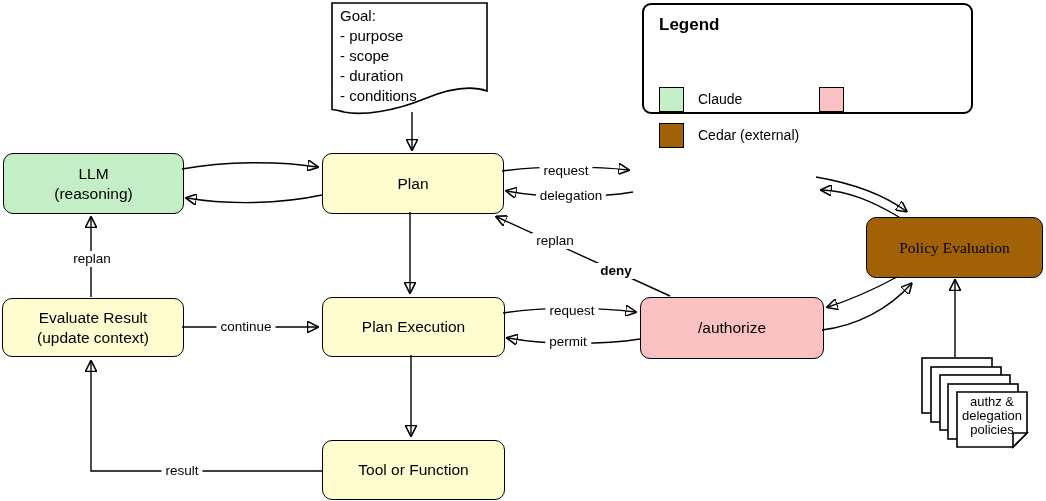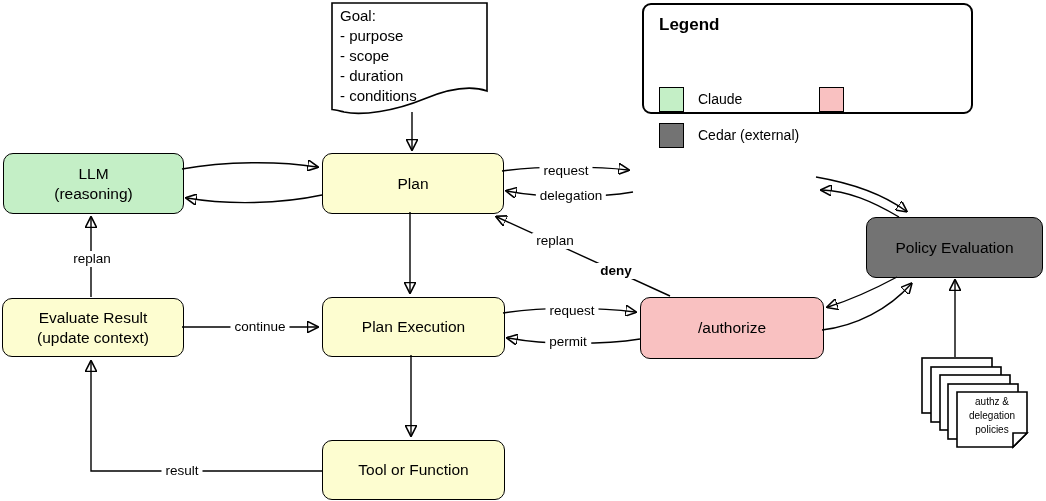--- a/index.html
+++ b/index.html
@@ -9,21 +9,21 @@
   }
   
   .node{
     position:absolute;border:1.5px solid #000;border-radius:10px;
     display:flex;align-items:center;justify-content:center;text-align:center;
     font-size:15.5px;line-height:20px;white-space:pre-line;z-index:1;
   }
   .c-green{background:#c4efc6;}
   .c-yellow{background:#fdfdd0;}
   .c-pink{background:#f9c1c1;}
-  .c-purple{background:#737373;}
+  .c-purple{background:#a16207;font-family:Liberation Serif, serif;}
   #n-llm{left:3px;top:153px;width:179px;height:59px;}
   #n-plan{left:322px;top:153px;width:180px;height:59px;}
   #n-qc{left:633px;top:153px;width:182px;height:59px;}
   #n-policy{left:866px;top:217px;width:175px;height:59px;}
   #n-eval{left:2px;top:298px;width:180px;height:57px;}
   #n-exec{left:322px;top:297px;width:181px;height:58px;}
   #n-auth{left:640px;top:297px;width:182px;height:60px;}
   #n-tool{left:322px;top:440px;width:181px;height:58px;}
   
   svg.wires{position:absolute;left:0;top:0;z-index:2;pointer-events:none;}
@@ -54,21 +54,21 @@
   }
   .legend-entry{display:flex;align-items:center;}
   .swatch{
     width:23px;height:23px;border:1px solid #000;display:inline-block;
     margin-right:14px;flex:0 0 auto;
   }
   .legend-label{font-size:14px;}
   
   .policies-text{
     position:absolute;left:957px;top:395px;width:70px;
-    font-size:10px;line-height:14px;text-align:center;white-space:pre-line;z-index:3;
+    font-size:13px;line-height:14px;text-align:center;white-space:pre-line;z-index:3;
   }
 </style>
 </head>
 <body>
 
 <div class="canvas">
 
   <div class="node c-green" id="n-llm">LLM
 (reasoning)</div>
   <div class="node c-yellow" id="n-plan">Plan</div>
@@ -115,21 +115,21 @@
     <path d="M897,277 C871,291 850,300 828,307" marker-end="url(#arr)"></path>
     <path d="M822,330 C856,326 889,309 911,284" marker-end="url(#arr)"></path>
     <path d="M955,357 L955,281" marker-end="url(#arr)"></path>
   </svg>
 
   <span class="edge-label" style="left:566px;top:171px;">request</span>
   <span class="edge-label" style="left:571px;top:196px;">delegation</span>
   <span class="edge-label" style="left:92px;top:259px;">replan</span>
   <span class="edge-label" style="left:555px;top:241px;">replan</span>
   <span class="edge-label" style="left:616px;top:271px;font-weight:bold;">deny</span>
-  <span class="edge-label" style="left:260px;top:327px;">continue</span>
+  <span class="edge-label" style="left:246px;top:327px;">continue</span>
   <span class="edge-label" style="left:572px;top:311px;">request</span>
   <span class="edge-label" style="left:568px;top:342px;">permit</span>
   <span class="edge-label" style="left:182px;top:471px;">result</span>
 
   <div class="goal-text">Goal:
 - purpose
 - scope
 - duration
 - conditions</div>
 

